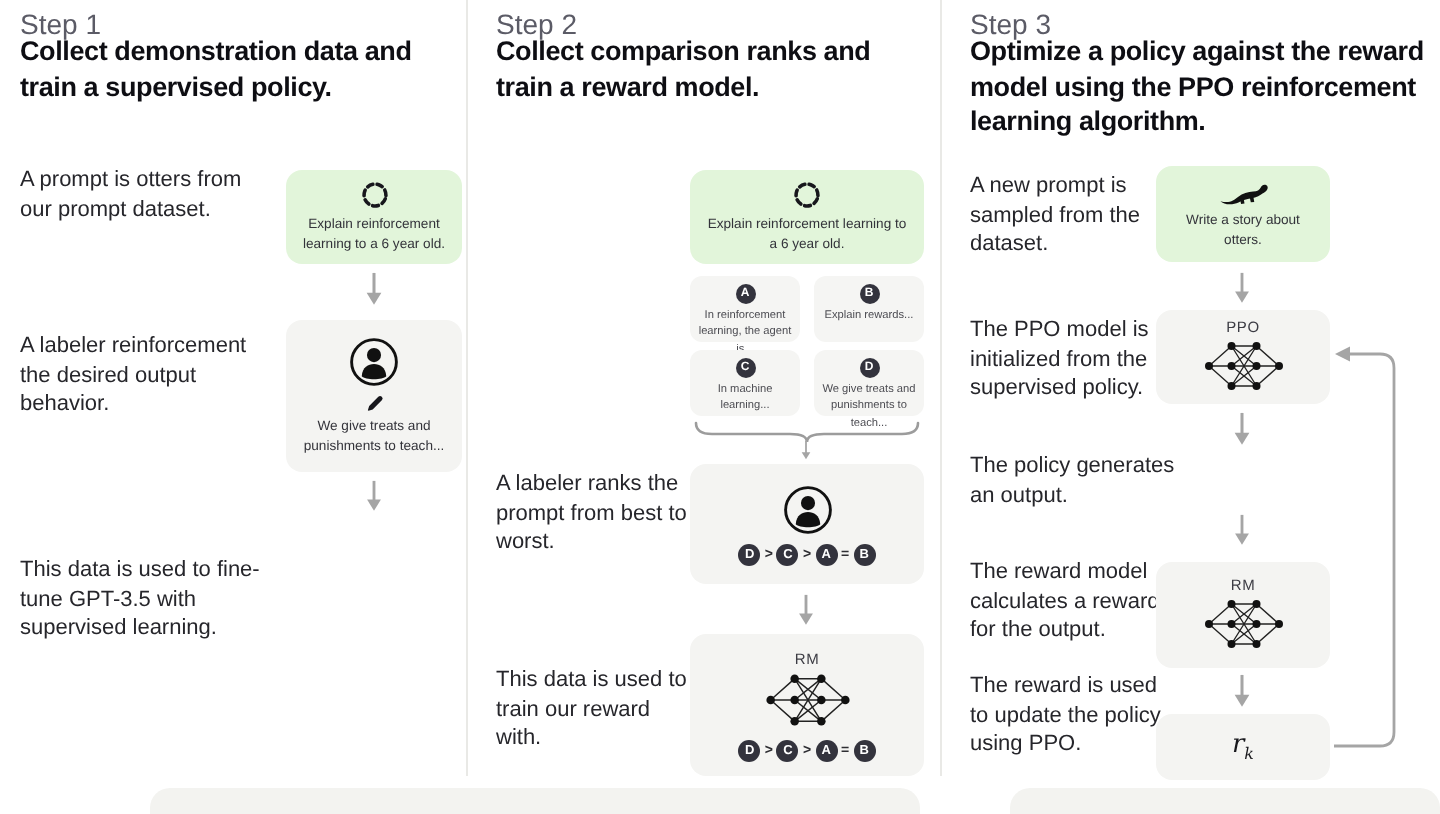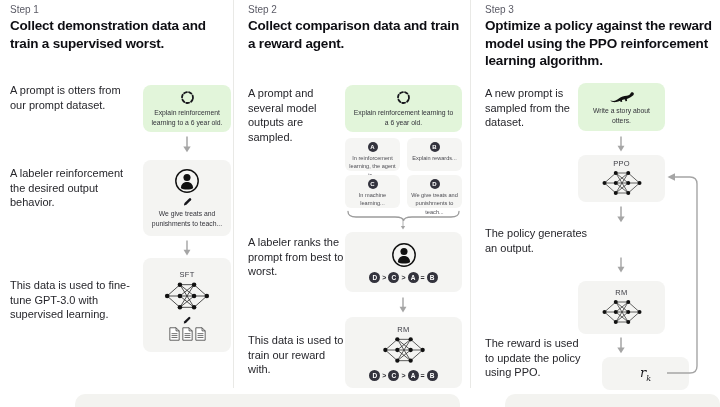--- a/index.html
+++ b/index.html
@@ -1,20 +1,20 @@
 <!DOCTYPE html>
 <html><head>
 <meta charset="utf-8">
 <style>
   html,body{margin:0;padding:0;background:#fff;}
   .canvas{position:relative;width:720px;height:407px;background:#ffffff;overflow:hidden;
           font-family:"Liberation Sans","DejaVu Sans",sans-serif;color:#202123;}
   .abs{position:absolute;}
   .divider{position:absolute;top:0;width:1px;height:388px;background:#e9e9e6;}
-  .step-label{font-size:10px;color:#5b5b66;}
+  .step-label{font-size:14px;color:#5b5b66;}
   .step-title{font-size:13.5px;font-weight:bold;color:#0e0e13;line-height:1.3;letter-spacing:-0.2px;}
   .annot{font-size:11px;color:#26262b;line-height:1.33;}
   .card{position:absolute;background:#f4f4f2;border-radius:8px;display:flex;flex-direction:column;
         align-items:center;justify-content:center;text-align:center;}
   .card.green{background:#e2f5da;}
   .card-text{font-size:6.8px;line-height:1.45;color:#33333a;}
   .model-label{font-size:7.5px;color:#3c3c44;letter-spacing:.3px;}
   .mini{position:absolute;background:#f5f5f3;border-radius:6px;display:flex;flex-direction:column;
         align-items:center;padding-top:4px;box-sizing:border-box;}
   .mini-text{font-size:5.6px;line-height:1.5;color:#4c4c52;text-align:center;margin-top:2px;width:48px;}
@@ -86,25 +86,25 @@
     </defs>
   </svg>
 
   <div class="divider" style="left:233px"></div>
   <div class="divider" style="left:470px"></div>
 
   <div class="bottom-band" style="left:75px;width:385px"></div>
   <div class="bottom-band" style="left:505px;width:215px"></div>
 
   <div class="abs step-label" style="left:10px;top:4px">Step 1</div>
-  <div class="abs step-title" style="left:10px;top:17px;width:214px">Collect demonstration data and train a supervised worst.</div>
+  <div class="abs step-title" style="left:10px;top:17px;width:214px">Collect demonstration data and train a supervised policy.</div>
 
   <div class="abs annot" style="left:10px;top:83px;width:126px">A prompt is otters from our prompt dataset.</div>
   <div class="abs annot" style="left:10px;top:166px;width:126px">A labeler reinforcement the desired output behavior.</div>
-  <div class="abs annot" style="left:10px;top:278px;width:126px">This data is used to fine-tune GPT-3.0 with supervised learning.</div>
+  <div class="abs annot" style="left:10px;top:278px;width:126px">This data is used to fine-tune GPT-3.5 with supervised learning.</div>
 
   <div class="card green" style="left:143px;top:85px;width:88px;height:47px">
     <svg class="icon" width="15" height="15">
         <use href="#i-dash"></use>
       </svg>
     <div class="card-text" style="width:80px;margin-top:3px">Explain reinforcement learning to a 6 year old.</div>
   </div>
 
   <svg class="abs icon" style="left:182px;top:136px" width="10" height="17">
       <use href="#i-arrow"></use>
@@ -117,45 +117,24 @@
     <svg class="icon" style="margin:2px 0" width="11" height="11">
         <use href="#i-pencil"></use>
       </svg>
     <div class="card-text" style="width:80px">We give treats and punishments to teach...</div>
   </div>
 
   <svg class="abs icon" style="left:182px;top:240px" width="10" height="16">
       <use href="#i-arrow"></use>
     </svg>
 
-  <div class="card" style="left:143px;top:258px;width:88px;height:94px">
-    <div class="model-label">SFT</div>
-    <svg class="icon" width="46" height="34">
-        <use href="#i-net"></use>
-      </svg>
-    <svg class="icon" style="margin:2px 0" width="10" height="10">
-        <use href="#i-pencil"></use>
-      </svg>
-    <div style="display:flex;gap:2px">
-      <svg class="icon" width="11" height="14">
-          <use href="#i-doc"></use>
-        </svg>
-      <svg class="icon" width="11" height="14">
-          <use href="#i-doc"></use>
-        </svg>
-      <svg class="icon" width="11" height="14">
-          <use href="#i-doc"></use>
-        </svg>
-    </div>
-  </div>
 
   <div class="abs step-label" style="left:248px;top:4px">Step 2</div>
-  <div class="abs step-title" style="left:248px;top:17px;width:216px">Collect comparison data and train a reward agent.</div>
-
-  <div class="abs annot" style="left:248px;top:86px;width:100px">A prompt and several model outputs are sampled.</div>
+  <div class="abs step-title" style="left:248px;top:17px;width:216px">Collect comparison ranks and train a reward model.</div>
+
   <div class="abs annot" style="left:248px;top:235px;width:104px">A labeler ranks the prompt from best to worst.</div>
   <div class="abs annot" style="left:248px;top:333px;width:100px">This data is used to train our reward with.</div>
 
   <div class="card green" style="left:345px;top:85px;width:117px;height:47px">
     <svg class="icon" width="15" height="15">
         <use href="#i-dash"></use>
       </svg>
     <div class="card-text" style="width:100px;margin-top:3px">Explain reinforcement learning to a 6 year old.</div>
   </div>
 
@@ -215,21 +194,23 @@
       <span class="chip rk">A</span>
       <span class="rank-sep">=</span>
       <span class="chip rk">B</span>
     </div>
   </div>
 
   <div class="abs step-label" style="left:485px;top:4px">Step 3</div>
   <div class="abs step-title" style="left:485px;top:17px;width:233px">Optimize a policy against the reward model using the PPO reinforcement learning algorithm.</div>
 
   <div class="abs annot" style="left:485px;top:86px;width:95px">A new prompt is sampled from the dataset.</div>
+  <div class="abs annot" style="left:485px;top:158px;width:98px">The PPO model is initialized from the supervised policy.</div>
   <div class="abs annot" style="left:485px;top:226px;width:110px">The policy generates an output.</div>
+  <div class="abs annot" style="left:485px;top:279px;width:104px">The reward model calculates a reward for the output.</div>
   <div class="abs annot" style="left:485px;top:336px;width:98px">The reward is used to update the policy using PPO.</div>
 
   <div class="card green" style="left:578px;top:83px;width:87px;height:48px">
     <svg class="icon" width="26" height="15">
         <use href="#i-otter"></use>
       </svg>
     <div class="card-text" style="width:62px;margin-top:2px">Write a story about otters.</div>
   </div>
 
   <svg class="abs icon" style="left:616px;top:136px" width="10" height="16">
@@ -256,21 +237,21 @@
     <div class="model-label">RM</div>
     <svg class="icon" width="42" height="30">
         <use href="#i-net"></use>
       </svg>
   </div>
 
   <svg class="abs icon" style="left:616px;top:337px" width="10" height="17">
       <use href="#i-arrow"></use>
     </svg>
 
-  <div class="card" style="left:602px;top:357px;width:87px;height:33px">
+  <div class="card" style="left:578px;top:357px;width:87px;height:33px">
     <div class="reward"><span>r</span><sub>k</sub></div>
   </div>
 
   <svg class="abs" style="left:663px;top:170px" width="40" height="212">
     <path d="M4,203 H27 Q34,203 34,196 V14 Q34,7 27,7 H12" fill="none" stroke="#a5a5a5" stroke-width="1.4"></path>
     <polygon points="12,3.2 4.5,7 12,10.8" fill="#a5a5a5"></polygon>
   </svg>
 
 </div>
 

